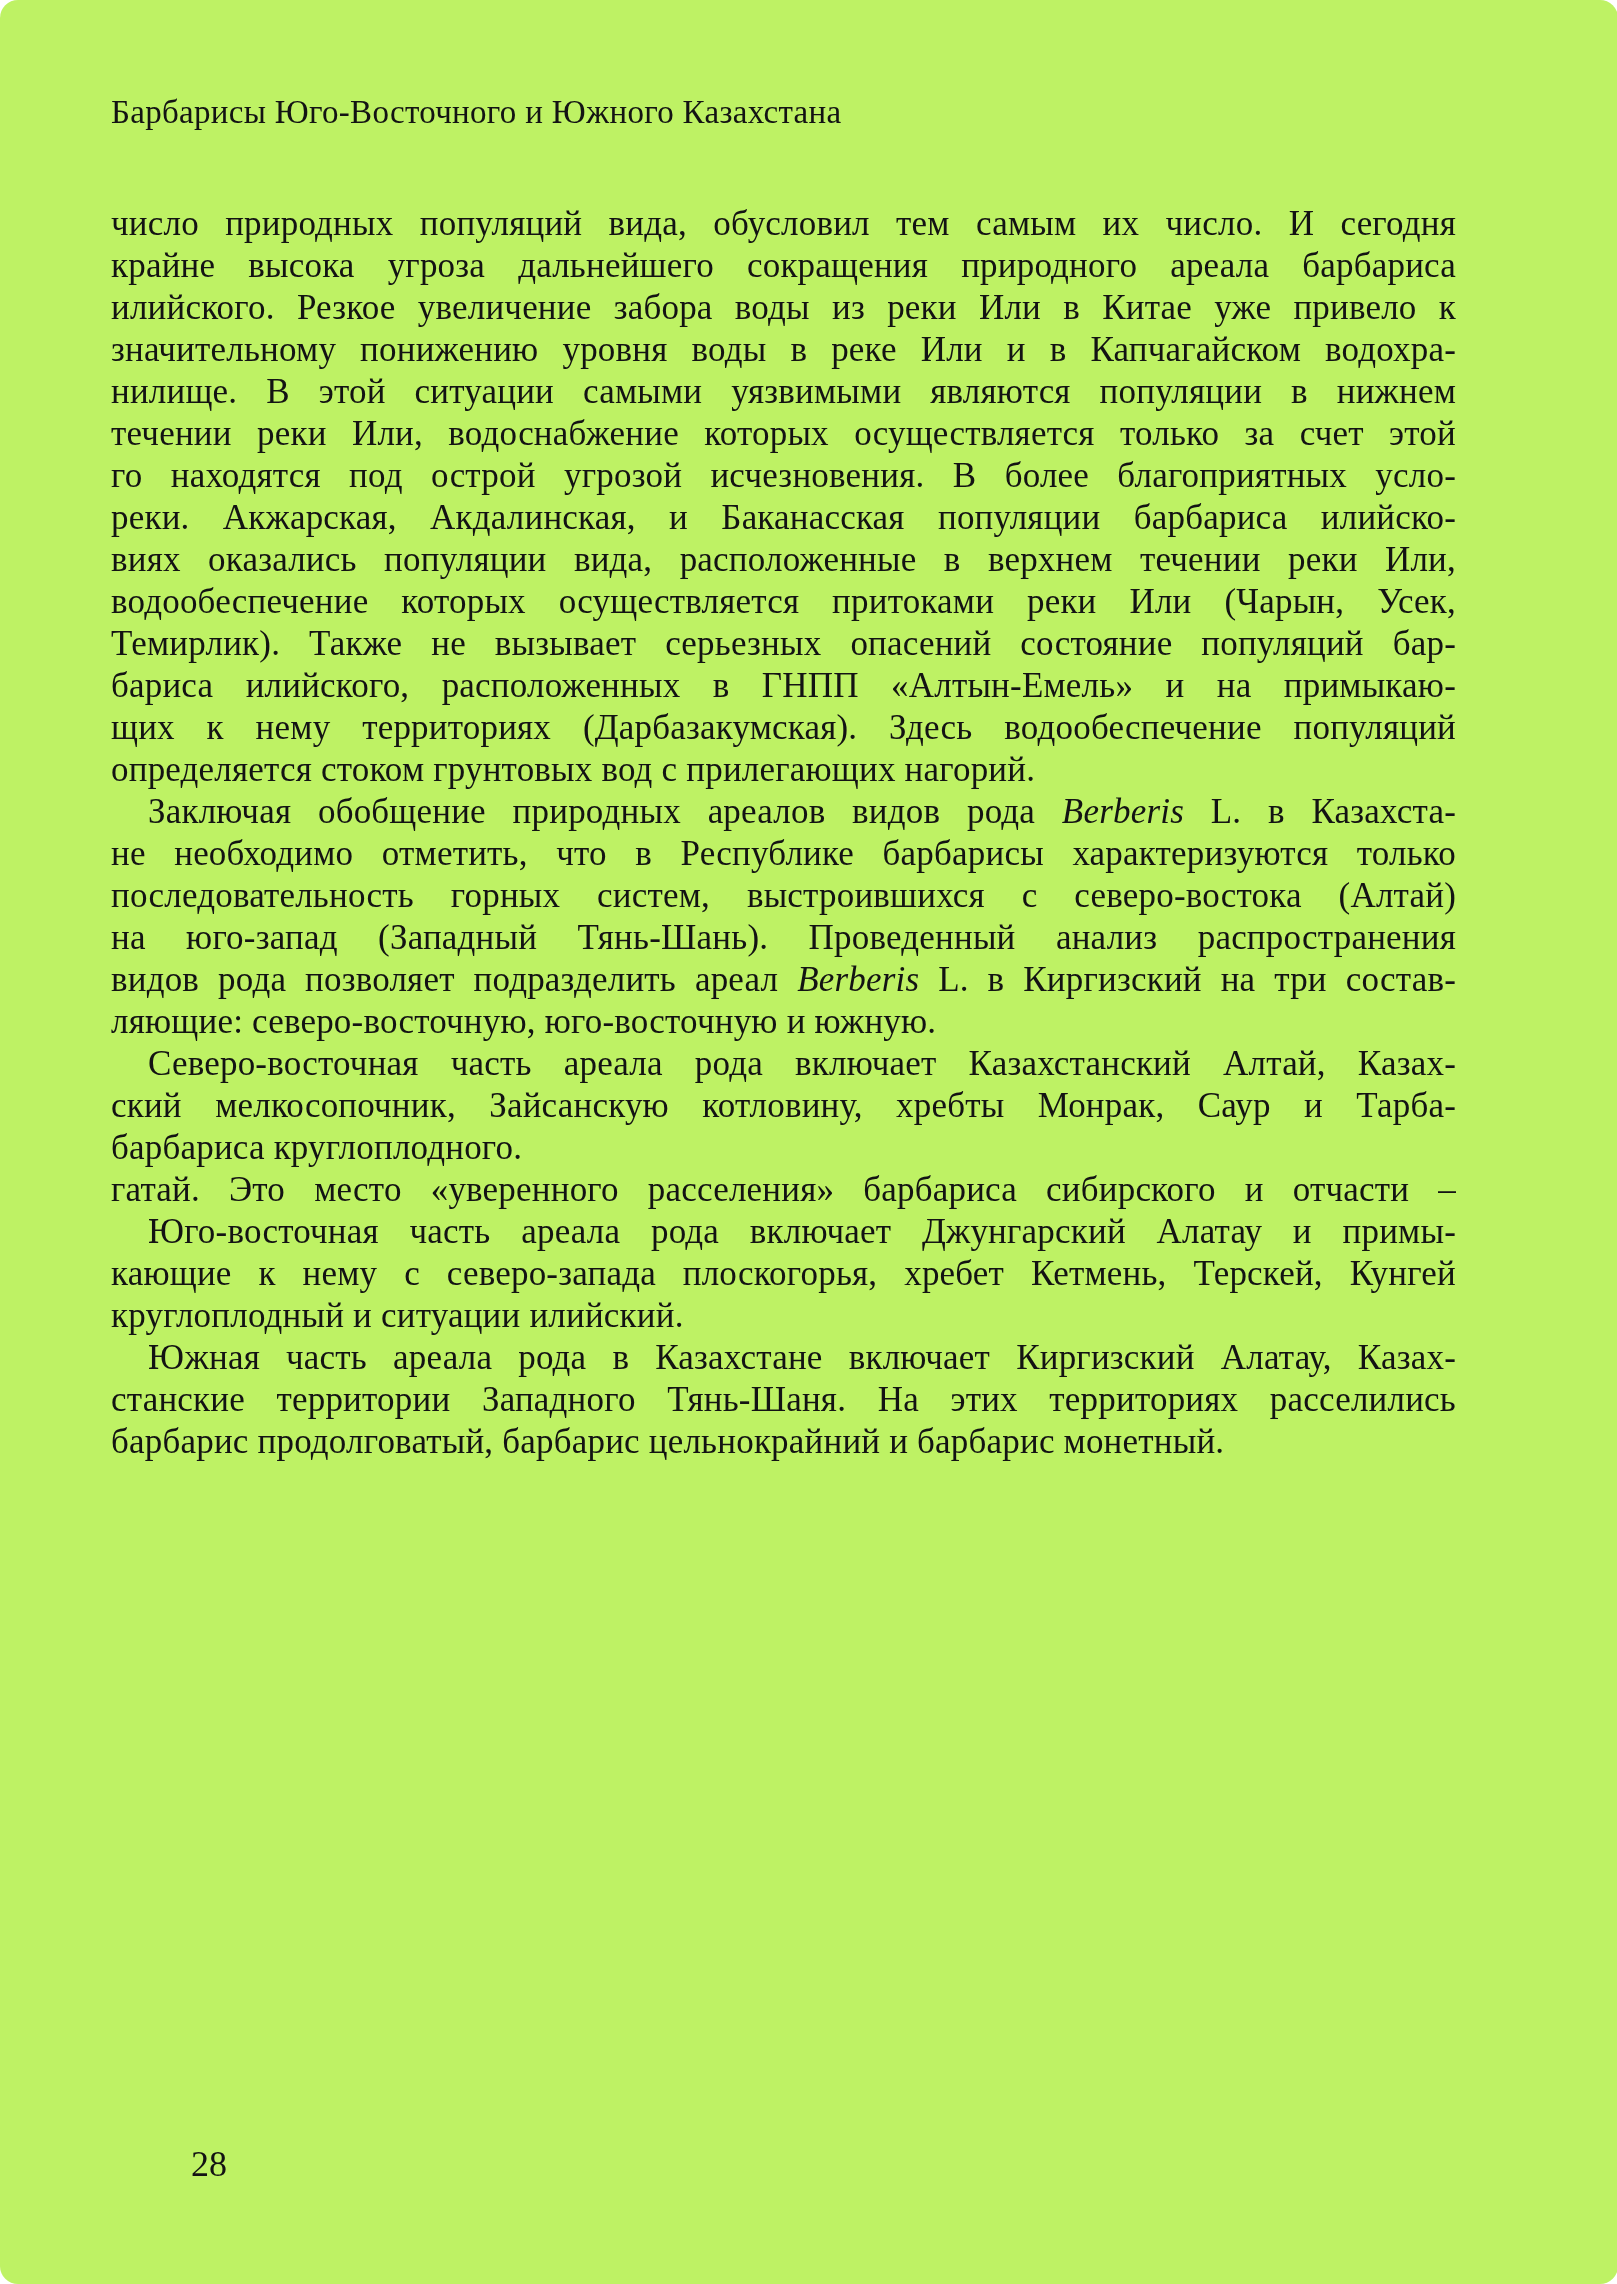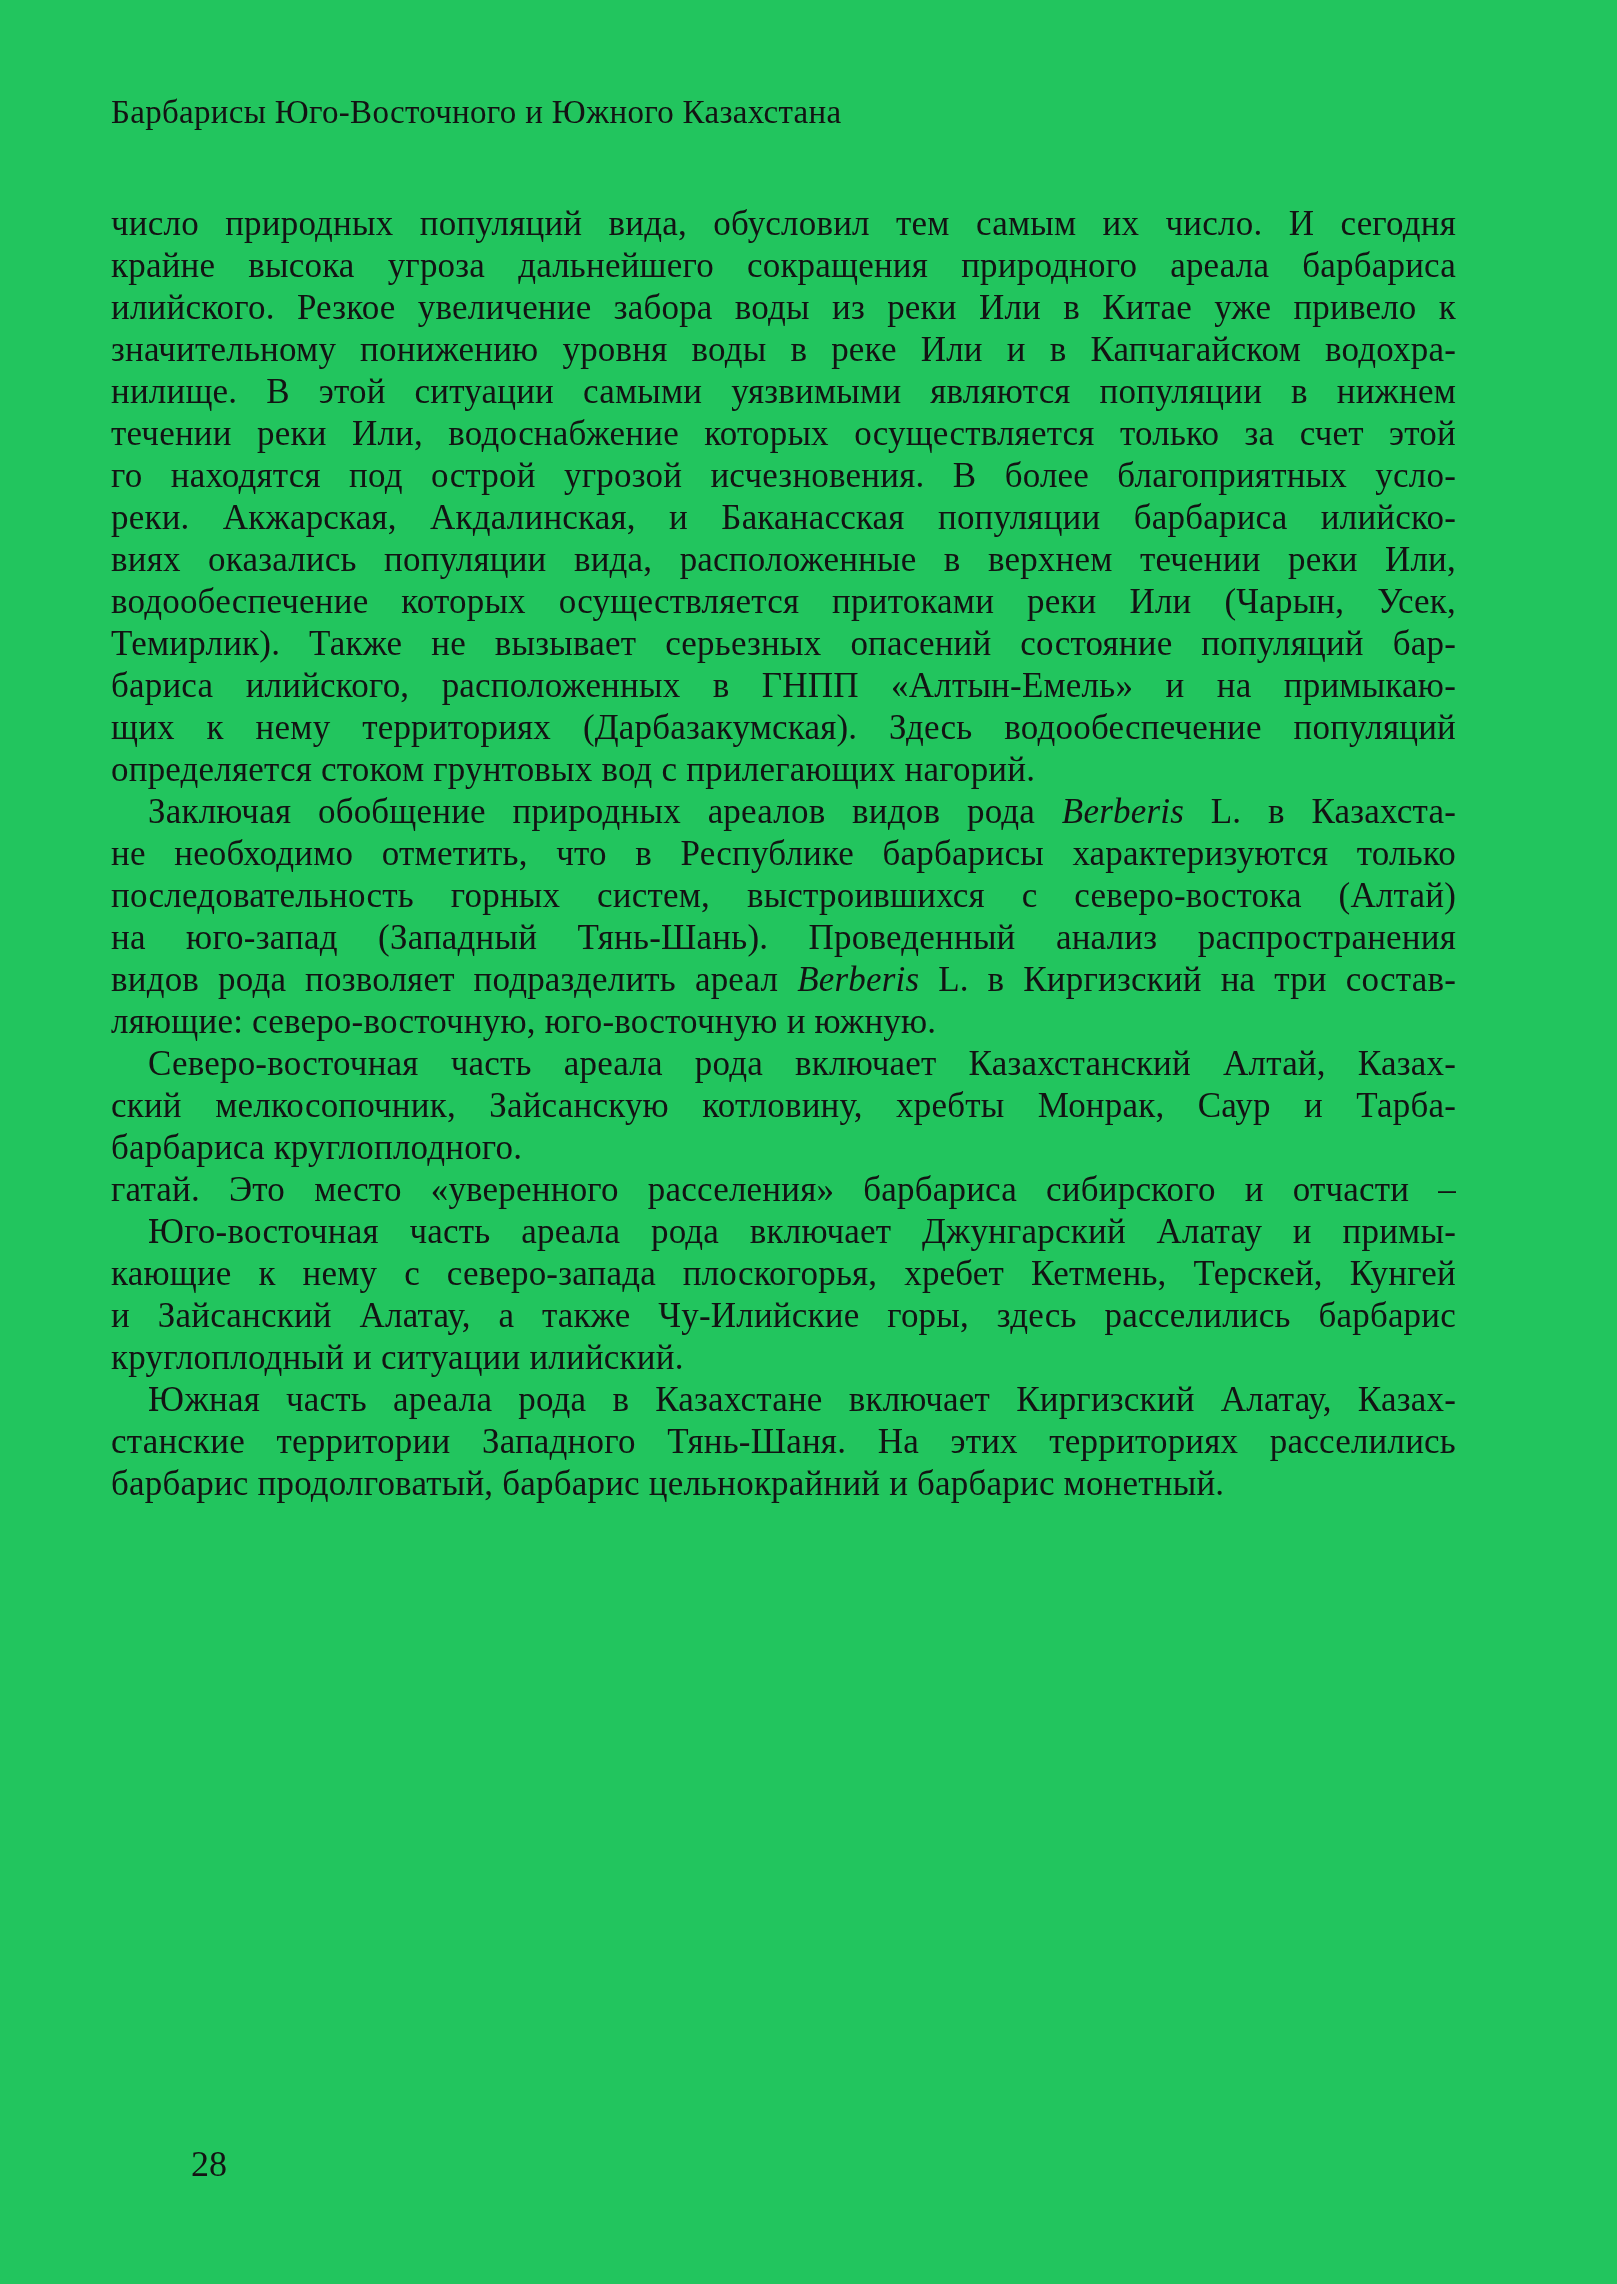--- a/index.html
+++ b/index.html
@@ -4,24 +4,25 @@
 <style>
   html, body {
     margin: 0;
     padding: 0;
     background: #ffffff;
   }
   .page {
     position: relative;
     width: 1618px;
     height: 2284px;
-    background: #22c55e;
+    background: #bef264;
     color: #131313;
     font-family: "Liberation Serif", "DejaVu Serif", serif;
     overflow: hidden;
+    border-radius: 18px;
   }
   .running-header {
     position: absolute;
     left: 111px;
     top: 93px;
     width: 1345px;
     font-size: 33px;
     line-height: 39px;
     letter-spacing: 0.3px;
     white-space: nowrap;
@@ -89,21 +90,20 @@
       </div>
       <div class="paragraph">
         <div class="line indent">Северо-восточная часть ареала рода включает Казахстанский Алтай, Казах-</div>
         <div class="line">ский мелкосопочник, Зайсанскую котловину, хребты Монрак, Саур и Тарба-</div>
         <div class="line last">барбариса круглоплодного.</div>
         <div class="line">гатай. Это место «уверенного расселения» барбариса сибирского и отчасти –</div>
       </div>
       <div class="paragraph">
         <div class="line indent">Юго-восточная часть ареала рода включает Джунгарский Алатау и примы-</div>
         <div class="line">кающие к нему с северо-запада плоскогорья, хребет Кетмень, Терскей, Кунгей</div>
-        <div class="line">и Зайсанский Алатау, а также Чу-Илийские горы, здесь расселились барбарис</div>
         <div class="line last">круглоплодный и ситуации илийский.</div>
       </div>
       <div class="paragraph">
         <div class="line indent">Южная часть ареала рода в Казахстане включает Киргизский Алатау, Казах-</div>
         <div class="line">станские территории Западного Тянь-Шаня. На этих территориях расселились</div>
         <div class="line last">барбарис продолговатый, барбарис цельнокрайний и барбарис монетный.</div>
       </div>
     </div>
 
   <div class="page-number">28</div>

